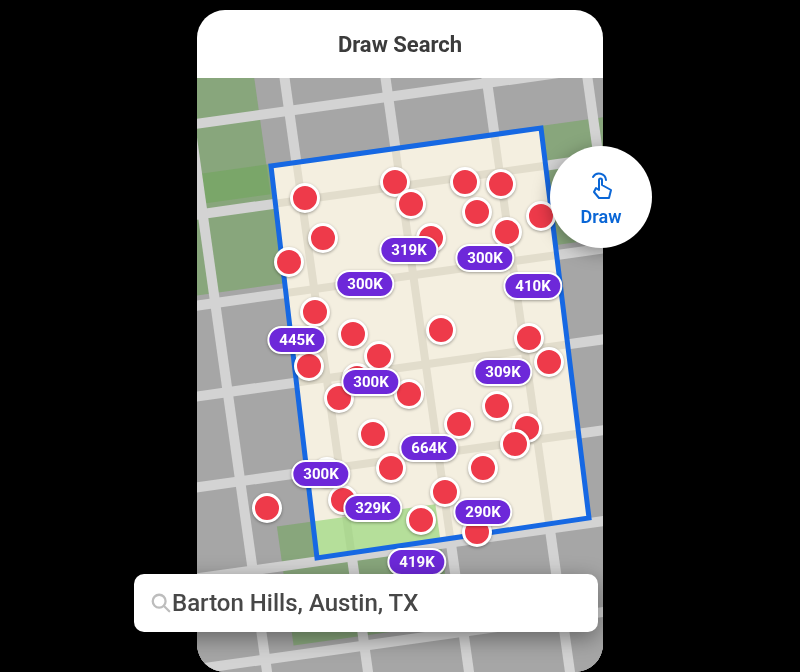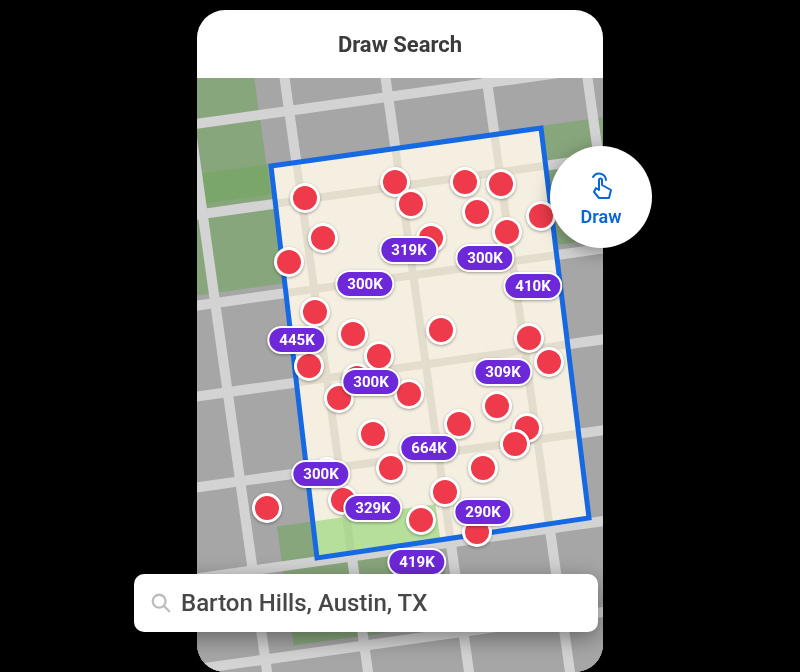--- a/index.html
+++ b/index.html
@@ -5,21 +5,21 @@
   html,body{margin:0;padding:0;width:800px;height:672px;background:#000;font-family:-apple-system,BlinkMacSystemFont,"Segoe UI",Roboto,Helvetica,Arial,sans-serif;overflow:hidden}
   .phone{position:absolute;left:197px;top:10px;width:406px;height:662px;background:#fff;border-radius:28px;box-shadow:0 8px 28px rgba(0,0,0,.35);overflow:hidden}
   .header{height:68px;display:flex;align-items:center;justify-content:center;border-bottom:1px solid #e6e6e6}
   .header-title{font-size:22px;font-weight:700;color:#3b3b3b}
   .map{position:absolute;left:0;right:0;top:68px;bottom:0;overflow:hidden}
   .map svg{position:absolute;inset:0}
   .pin{position:absolute;width:24px;height:24px;border-radius:50%;background:#ee3a4a;border:3px solid #fff;box-shadow:0 1px 3px rgba(0,0,0,.35);transform:translate(-50%,-50%)}
   .price{position:absolute;transform:translate(-50%,-50%);background:#6d28d9;color:#fff;font-weight:700;font-size:15px;padding:3px 10px;border-radius:14px;border:2px solid #fff;box-shadow:0 1px 3px rgba(0,0,0,.35);white-space:nowrap}
   .draw-btn{position:absolute;left:550px;top:146px;width:102px;height:102px;border-radius:50%;background:#fff;box-shadow:0 4px 18px rgba(0,0,0,.35);display:flex;flex-direction:column;align-items:center;justify-content:center;gap:4px;cursor:pointer}
   .draw-btn-label{color:#0a66d6;font-weight:600;font-size:18px}
-  .search{position:absolute;left:134px;top:574px;width:432px;height:58px;background:#fff;border-radius:10px;box-shadow:0 6px 22px rgba(0,0,0,.4);display:flex;align-items:center;padding:0 16px;gap:9px}
+  .search{position:absolute;left:134px;top:574px;width:432px;height:58px;background:#fff;border-radius:10px;box-shadow:0 6px 22px rgba(0,0,0,.4);display:flex;align-items:center;padding:0 16px;gap:0}
   .search-text{font-size:24px;color:#474747;font-weight:500}
 </style>
 </head>
 <body>
 
 <div class="phone">
   <div class="header">
     <div class="header-title">Draw Search</div>
   </div>
 

